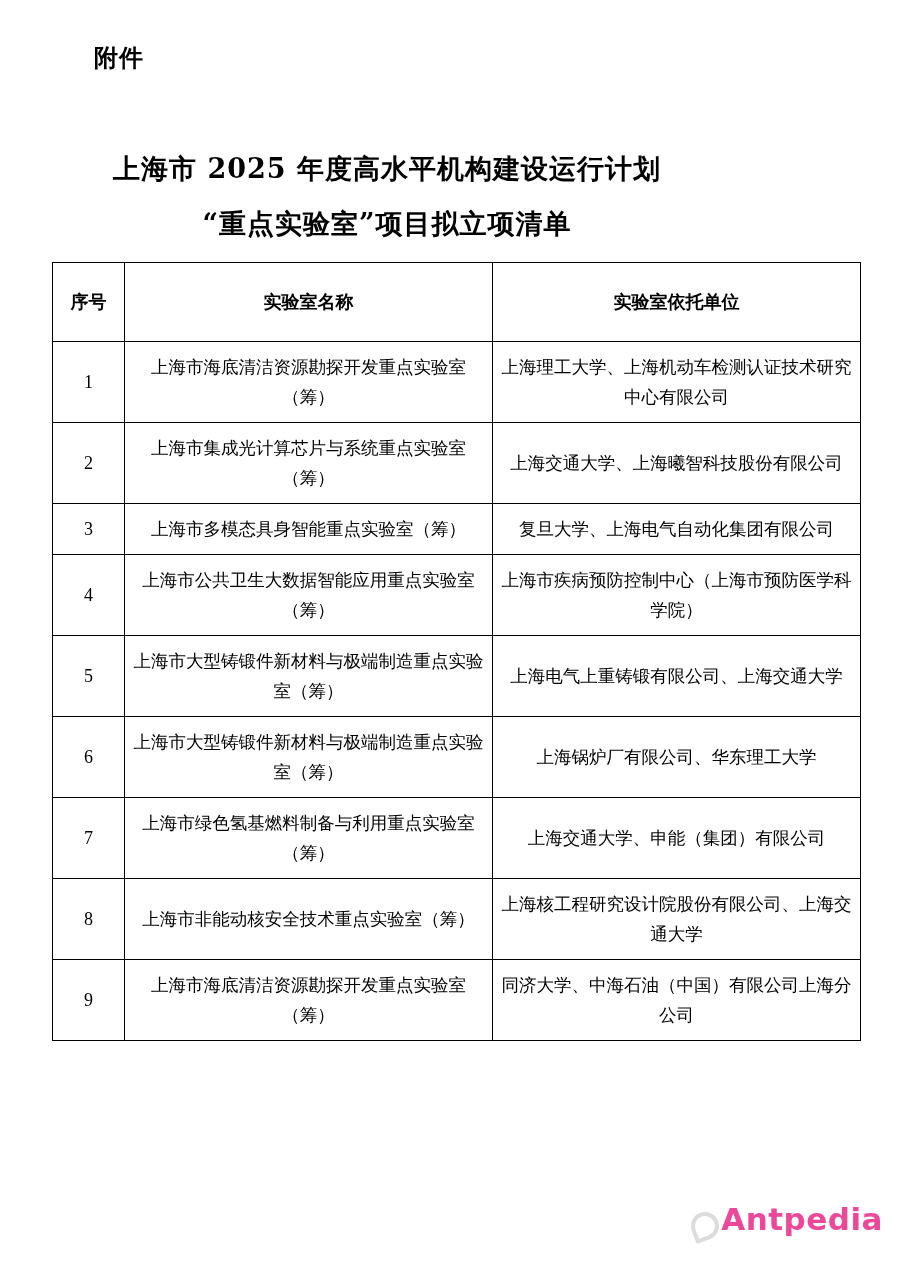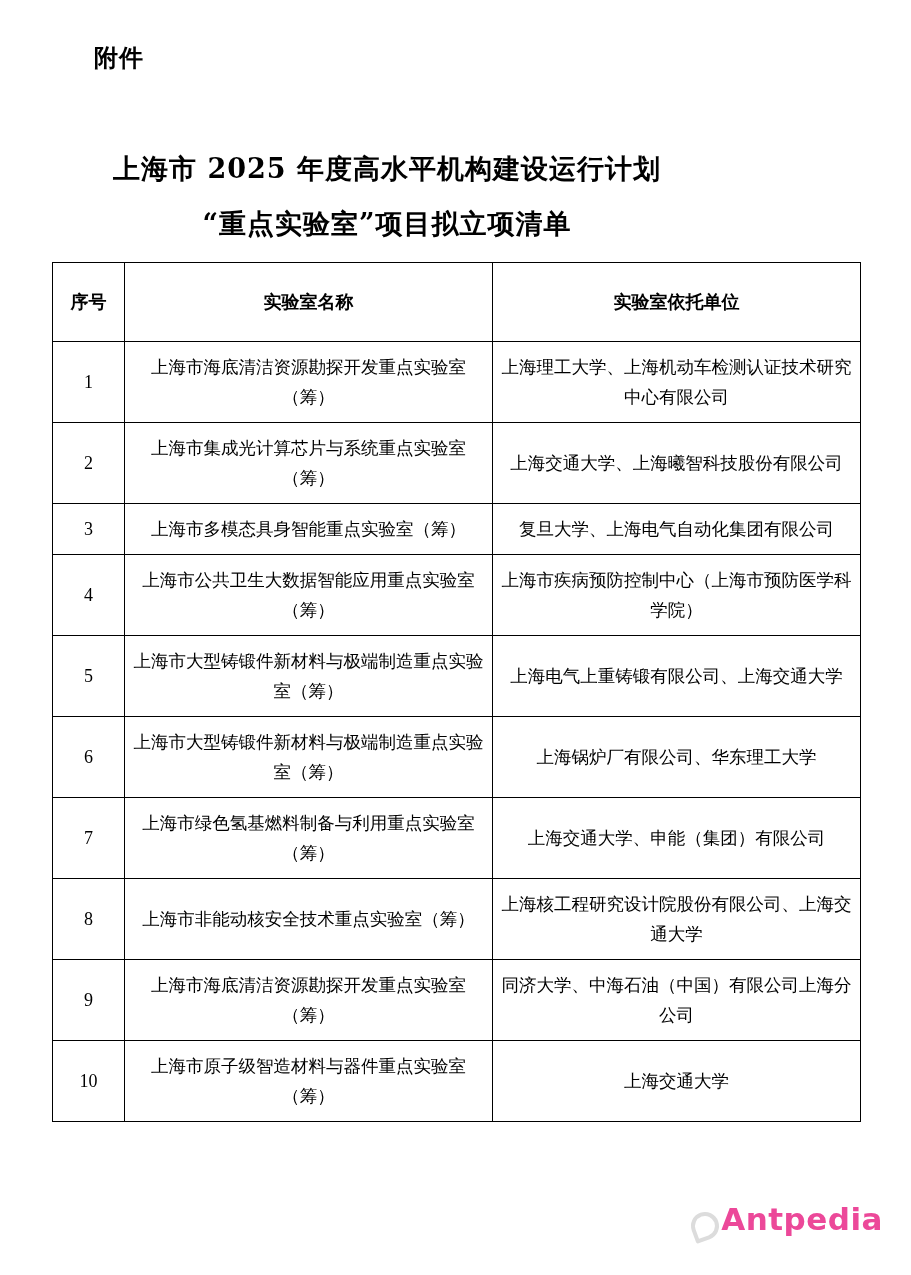--- a/index.html
+++ b/index.html
@@ -177,25 +177,20 @@
       <tr>
         <td class="idx">8</td>
         <td class="cell-text">上海市非能动核安全技术重点实验室（筹）</td>
         <td class="cell-text">上海核工程研究设计院股份有限公司、上海交通大学</td>
       </tr>
       <tr>
         <td class="idx">9</td>
         <td class="cell-text">上海市海底清洁资源勘探开发重点实验室（筹）</td>
         <td class="cell-text">同济大学、中海石油（中国）有限公司上海分公司</td>
       </tr>
-      <tr>
-        <td class="idx">10</td>
-        <td class="cell-text">上海市原子级智造材料与器件重点实验室（筹）</td>
-        <td class="cell-text">上海交通大学</td>
-      </tr>
     </tbody>
   </table>
 
   <div class="watermark">
     <span class="wm-mark"></span><span>Antpedia</span>
   </div>
 
 </div>
 
 </body></html>

